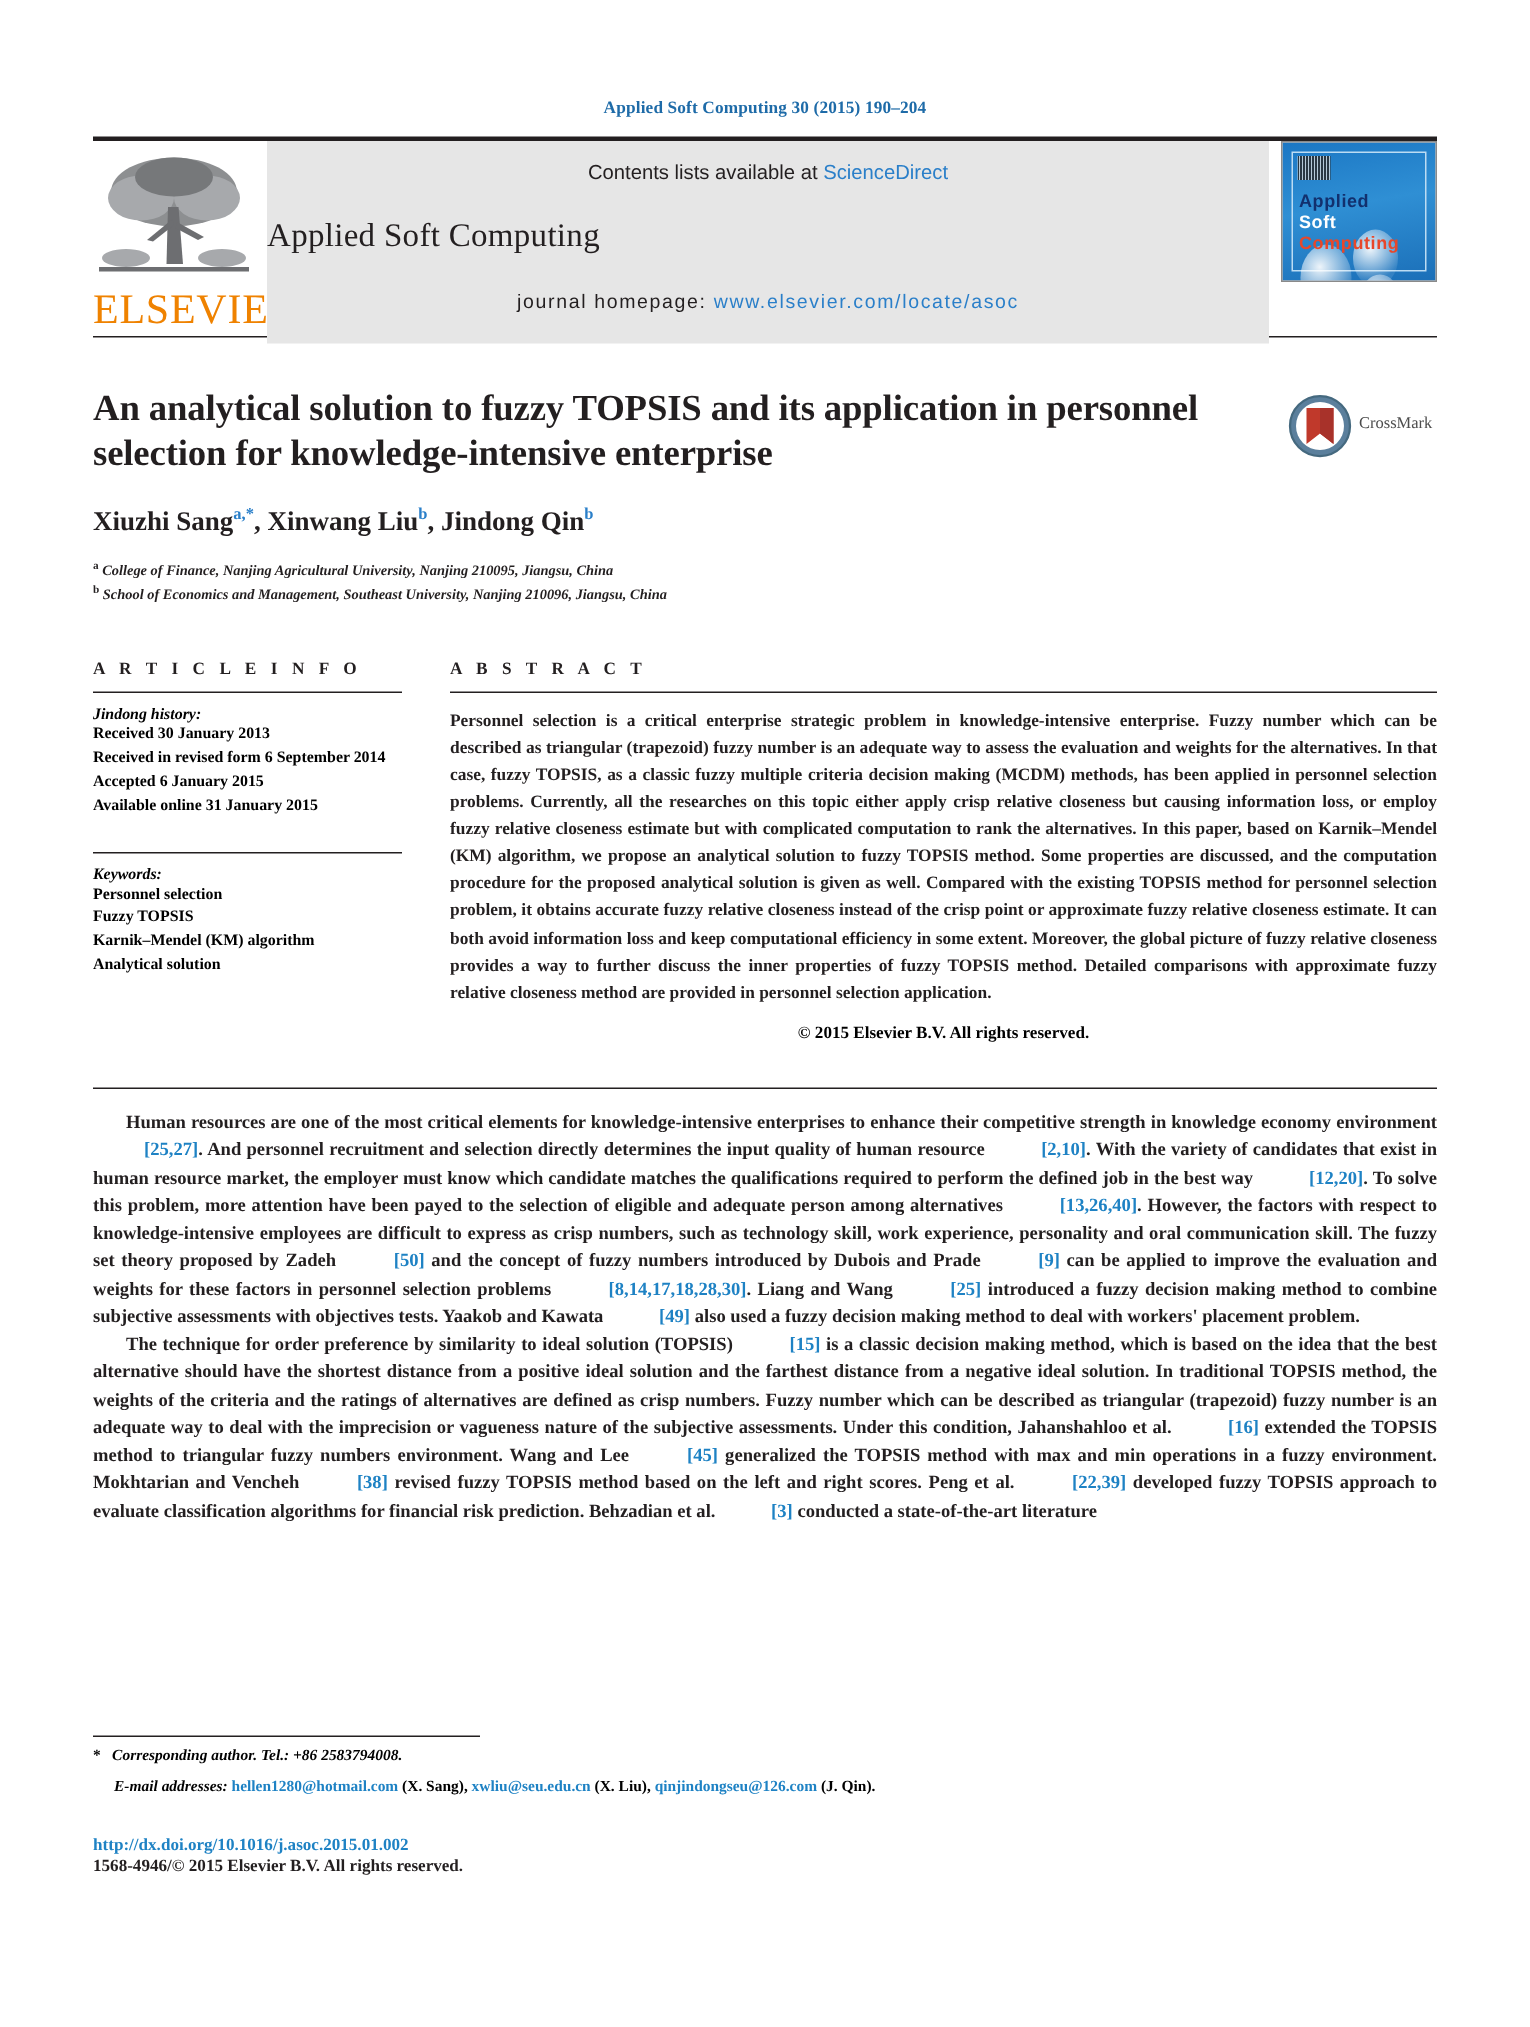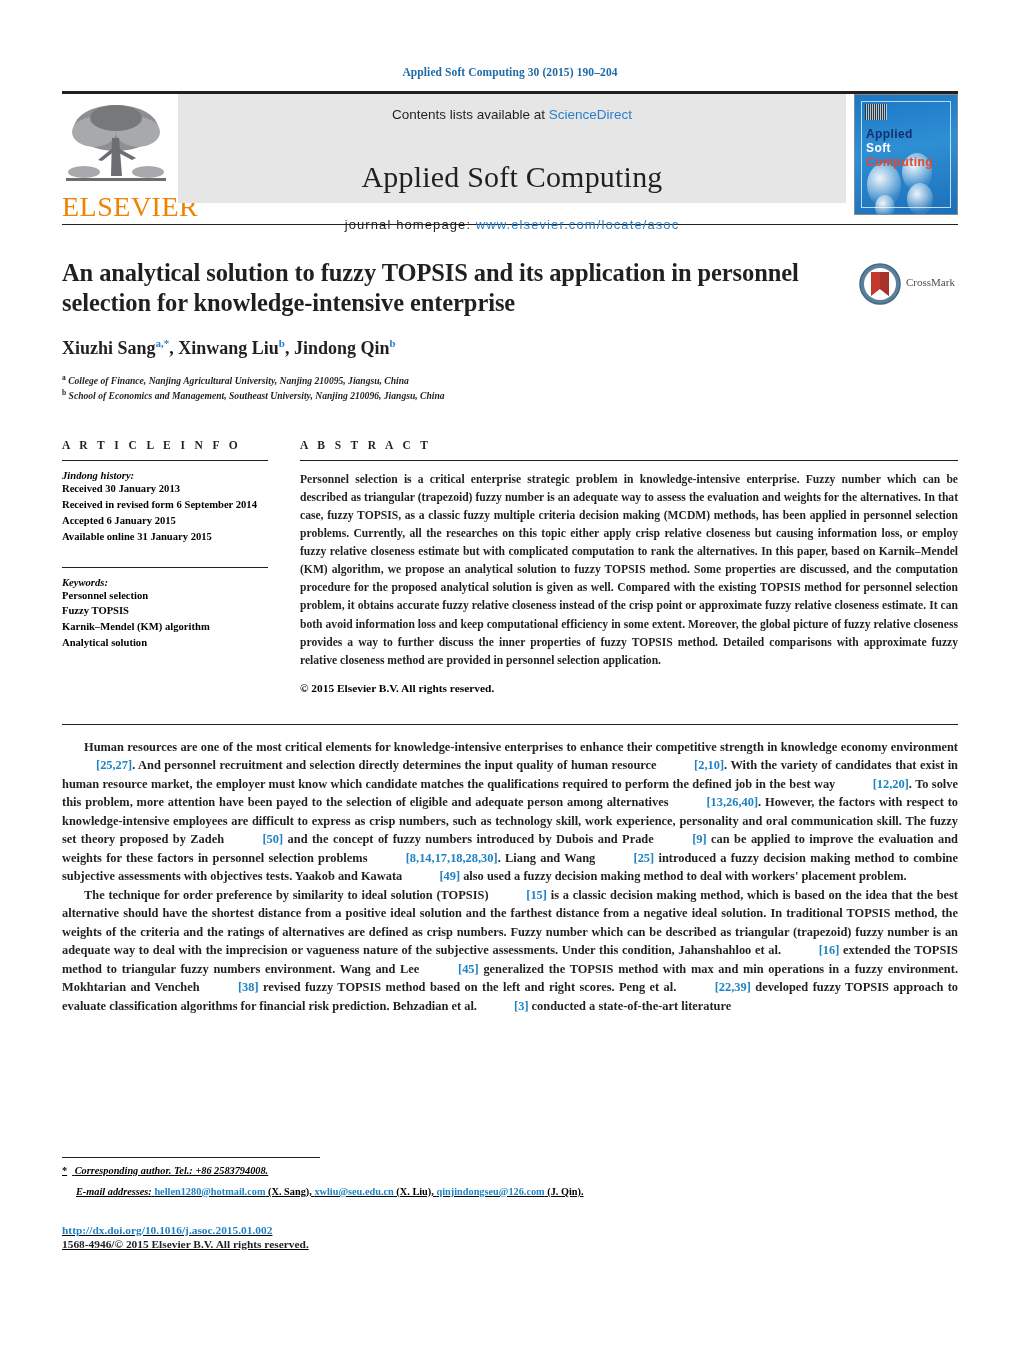--- a/index.html
+++ b/index.html
@@ -55,56 +55,55 @@
     letter-spacing: 0.5px;
     color: #ef8200;
     text-align: center;
     line-height: 1;
     margin-top: -1px;
     font-weight: 400;
   }
   .banner {
     flex: 1 1 auto;
     background: #e6e6e6;
-    height: 109px;
+    height: 135px;
     margin-left: 6px;
     margin-right: 8px;
     position: relative;
     box-sizing: border-box;
   }
   .banner-contents {
     text-align: center;
     font-family: "Liberation Sans", sans-serif;
     font-size: 13.5px;
     color: #231f20;
     padding-top: 13px;
   }
   .banner-contents .sd { color: #2a7fc9; }
   .banner-title {
-    text-align: center;
-    font-family: "Liberation Serif", serif;
-    font-size: 30px;
-    color: #231f20;
-    margin-top: 38px;
+    font-family: "Liberation Serif", serif;
+    font-size: 22px;
+    color: #231f20;
+    margin-top: 22px;
     letter-spacing: 0.2px;
   }
   .banner-homepage {
     text-align: center;
     font-family: "Liberation Sans", sans-serif;
     font-size: 13px;
     color: #231f20;
     letter-spacing: 1.1px;
     margin-top: 23px;
   }
   .banner-homepage .url { color: #2a7fc9; }
 
   .cover-thumb {
     flex: 0 0 104px;
     width: 104px;
-    height: 121px;
+    height: 94px;
     border: 1px solid #8a8a8a;
     box-sizing: border-box;
     background: linear-gradient(170deg,#1b77c4 0%, #2f8fd4 45%, #1b6fb8 100%);
     position: relative;
     overflow: hidden;
   }
   .cover-inner {
     position: absolute;
     left: 6px; right: 6px; top: 6px; bottom: 6px;
     border: 1px solid #bcdcf3;
@@ -225,21 +224,21 @@
     font-size: 11.6px;
     line-height: 1.56;
     text-align: justify;
     margin-top: 10px;
     color: #231f20;
   }
   .abs-copy {
     font-family: "Liberation Serif", serif;
     font-weight: bold;
     font-size: 11.4px;
-    text-align: left;
+    text-align: center;
     margin-top: 12px;
   }
 
   
   .body-rule { border-top: 1px solid #231f20; margin-top: 30px; }
   h2.secnum {
     font-family: "Liberation Serif", serif;
     font-weight: bold;
     font-size: 13.5px;
     margin: 19px 0 0 0;
@@ -256,21 +255,20 @@
   }
   p.body-par.tight { margin-top: 0px; }
   .cite { color: #1e82c4; padding-left: 34px; }
 
   
   .footnote-wrap {
     position: absolute;
     left: 62px;
     right: 48px;
     top: 1157px;
-    text-decoration: underline;
   }
   .fn-rule { border-top: 1px solid #231f20; width: 258px; }
   .fn-line {
     font-family: "Liberation Serif", serif;
     font-weight: bold;
     font-size: 10.3px;
     line-height: 1.45;
     margin-top: 6px;
   }
   .fn-line .star { margin-right: 5px; }

